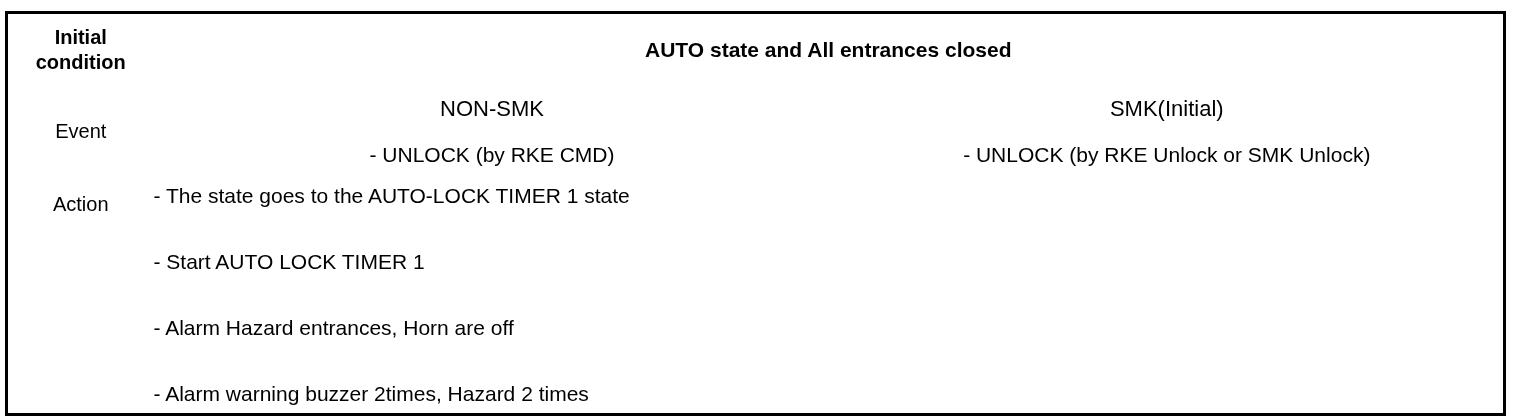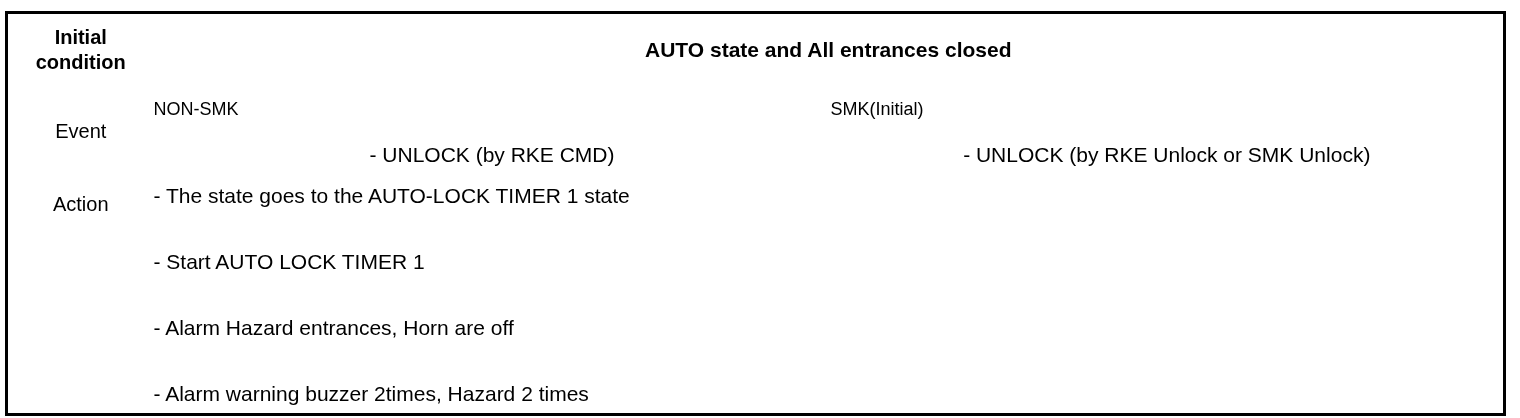--- a/index.html
+++ b/index.html
@@ -66,22 +66,22 @@
   .label-cell.bold { font-weight: bold; }
 
   .title-cell {
     text-align: center;
     font-size: 21px;
     font-weight: bold;
     line-height: 26px;
   }
 
   .subhead-cell {
-    text-align: left;
-    font-size: 18px;
+    text-align: center;
+    font-size: 22px;
     line-height: 26px;
   }
 
   .event-cell {
     text-align: center;
     font-size: 21px;
     line-height: 26px;
     padding-left: 9px;
   }
 

